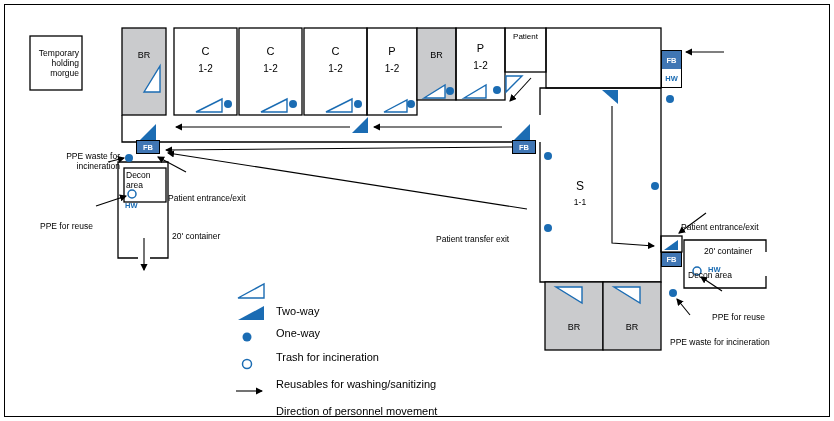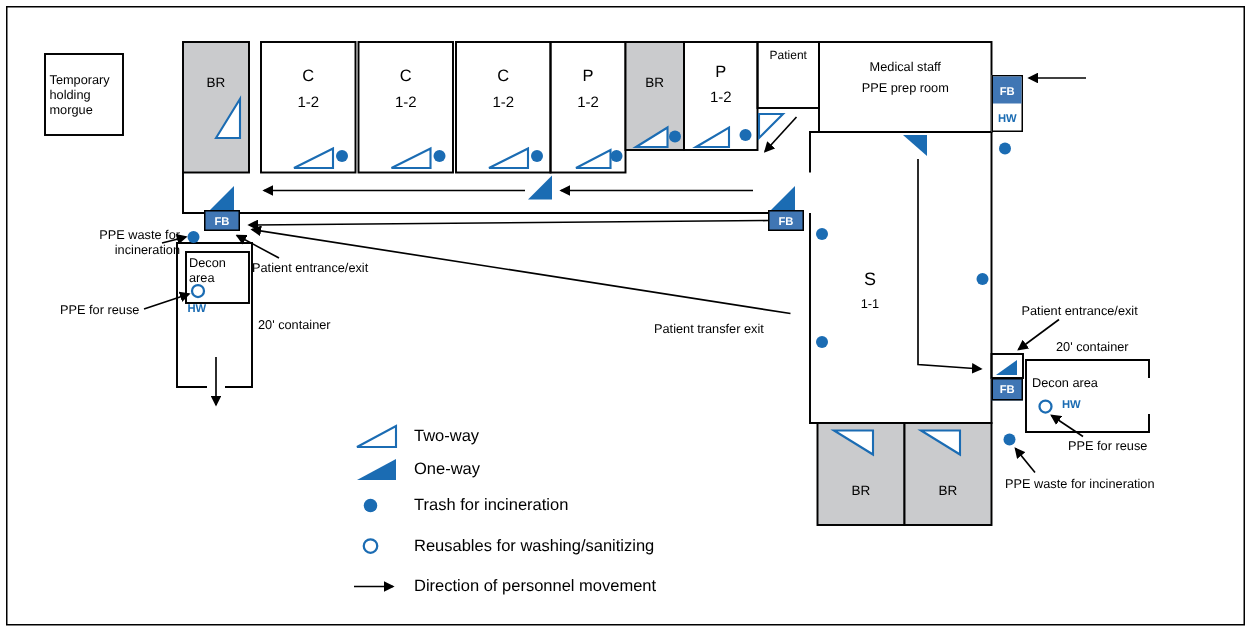--- a/index.html
+++ b/index.html
@@ -1,21 +1,21 @@
 <!DOCTYPE html>
 <html><head>
 <meta charset="utf-8">
 <style>
   html,body{margin:0;padding:0;background:#fff;}
   .stage{position:relative;width:834px;height:421px;background:#fff;overflow:hidden;
          font-family:"Liberation Sans",sans-serif;color:#000;}
   .frame{position:absolute;inset:4px;border:1.6px solid #000;pointer-events:none;}
   svg.plan{position:absolute;left:0;top:0;}
   .t{position:absolute;font-size:8.5px;line-height:1.18;}
-  .nw{white-space:nowrap;}
+  .nw{white-space:nowrap;margin-top:20px;}
   .ctr{text-align:center;}
   .rt{text-align:right;}
   .big{font-size:11px;}
   .bigger{font-size:12px;}
   .sub{font-size:10px;margin-top:5px;}
   .sub2{font-size:8.5px;margin-top:4px;}
   .br{font-size:9px;}
   .fbbox{position:absolute;box-sizing:border-box;background:#4076b4;border:1px solid #000;
          color:#fff;font-size:7.5px;font-weight:bold;display:flex;align-items:center;justify-content:center;}
   .hwt{color:#1b6cb3;font-size:7.5px;font-weight:bold;}
@@ -117,21 +117,21 @@
       <path marker-end="url(#ah)" d="M144,238 L144,270"></path>
       <path marker-end="url(#ah)" d="M512,147 L166,150"></path>
       <path marker-end="url(#ah)" d="M527,209 L168,153"></path>
       <path marker-end="url(#ah)" d="M706,213 L679,233"></path>
       <path marker-end="url(#ah)" d="M722,291 L701,277"></path>
       <path marker-end="url(#ah)" d="M690,315 L677,299"></path>
       <path marker-end="url(#ah)" d="M236,391 L262,391"></path>
     </g>
   </svg>
 
-  <div class="t" style="left:33px;top:48px;width:46px;">Temporary holding morgue</div>
+  <div class="t" style="left:33px;top:48px;width:46px;text-align:right;">Temporary holding morgue</div>
 
   <div class="t ctr br" style="left:122px;top:50px;width:44px;">BR</div>
   <div class="t ctr" style="left:174px;top:45px;width:63px;">
     <div class="big">C</div>
     <div class="sub">1-2</div>
   </div>
   <div class="t ctr" style="left:239px;top:45px;width:63px;">
     <div class="big">C</div>
     <div class="sub">1-2</div>
   </div>
@@ -142,24 +142,20 @@
   <div class="t ctr" style="left:367px;top:45px;width:50px;">
     <div class="big">P</div>
     <div class="sub">1-2</div>
   </div>
   <div class="t ctr br" style="left:417px;top:50px;width:39px;">BR</div>
   <div class="t ctr" style="left:456px;top:42px;width:49px;">
     <div class="big">P</div>
     <div class="sub">1-2</div>
   </div>
   <div class="t ctr" style="left:505px;top:32px;width:41px;font-size:8px;">Patient</div>
-  <div class="t ctr" style="left:546px;top:39px;width:115px;">
-    <div>Medical staff</div>
-    <div class="sub2">PPE prep room</div>
-  </div>
   <div class="t ctr" style="left:540px;top:179px;width:80px;">
     <div class="bigger">S</div>
     <div class="sub2">1-1</div>
   </div>
   <div class="t ctr br" style="left:545px;top:322px;width:58px;">BR</div>
   <div class="t ctr br" style="left:603px;top:322px;width:58px;">BR</div>
 
   <div class="fbbox" style="left:136px;top:140px;width:24px;height:14px;">FB</div>
   <div class="fbbox" style="left:512px;top:140px;width:24px;height:14px;">FB</div>
   <div class="staffbox" style="left:661px;top:50px;width:21px;height:38px;">

